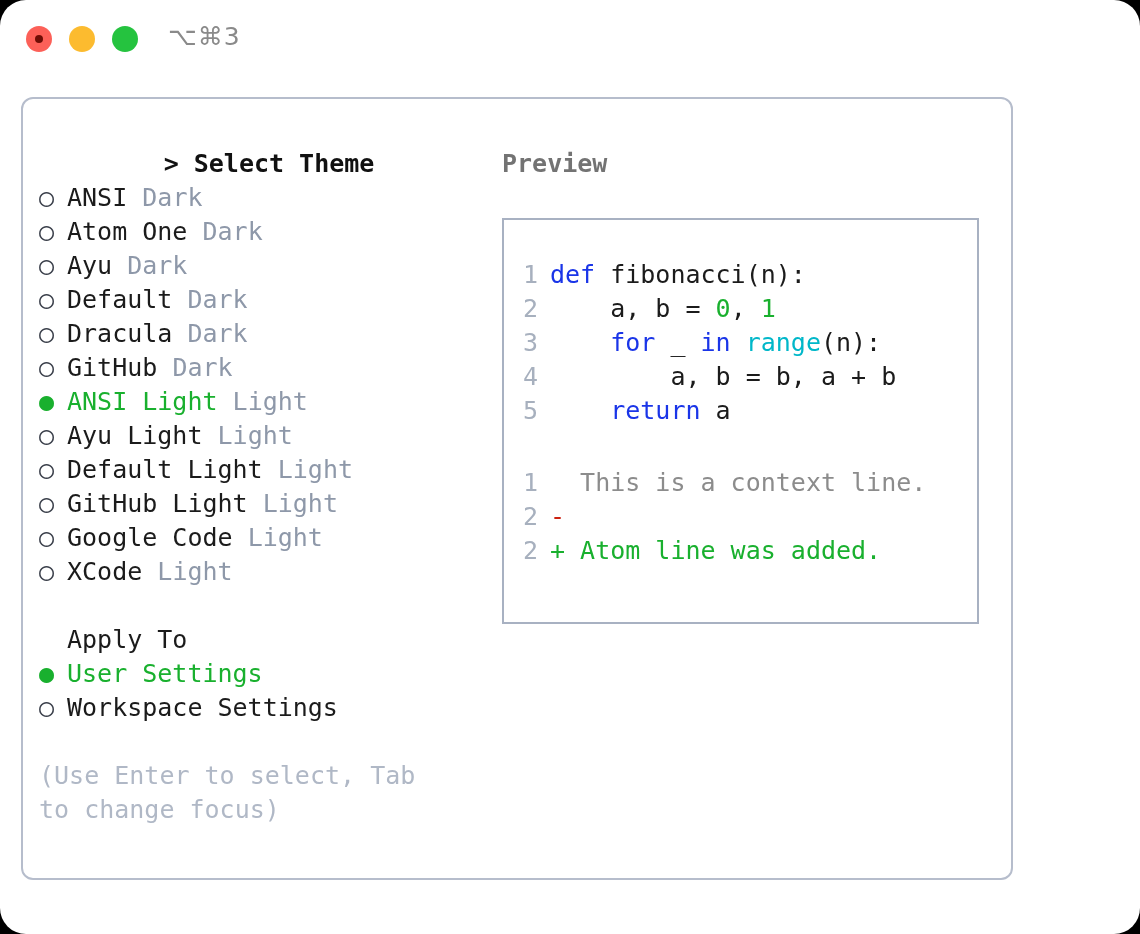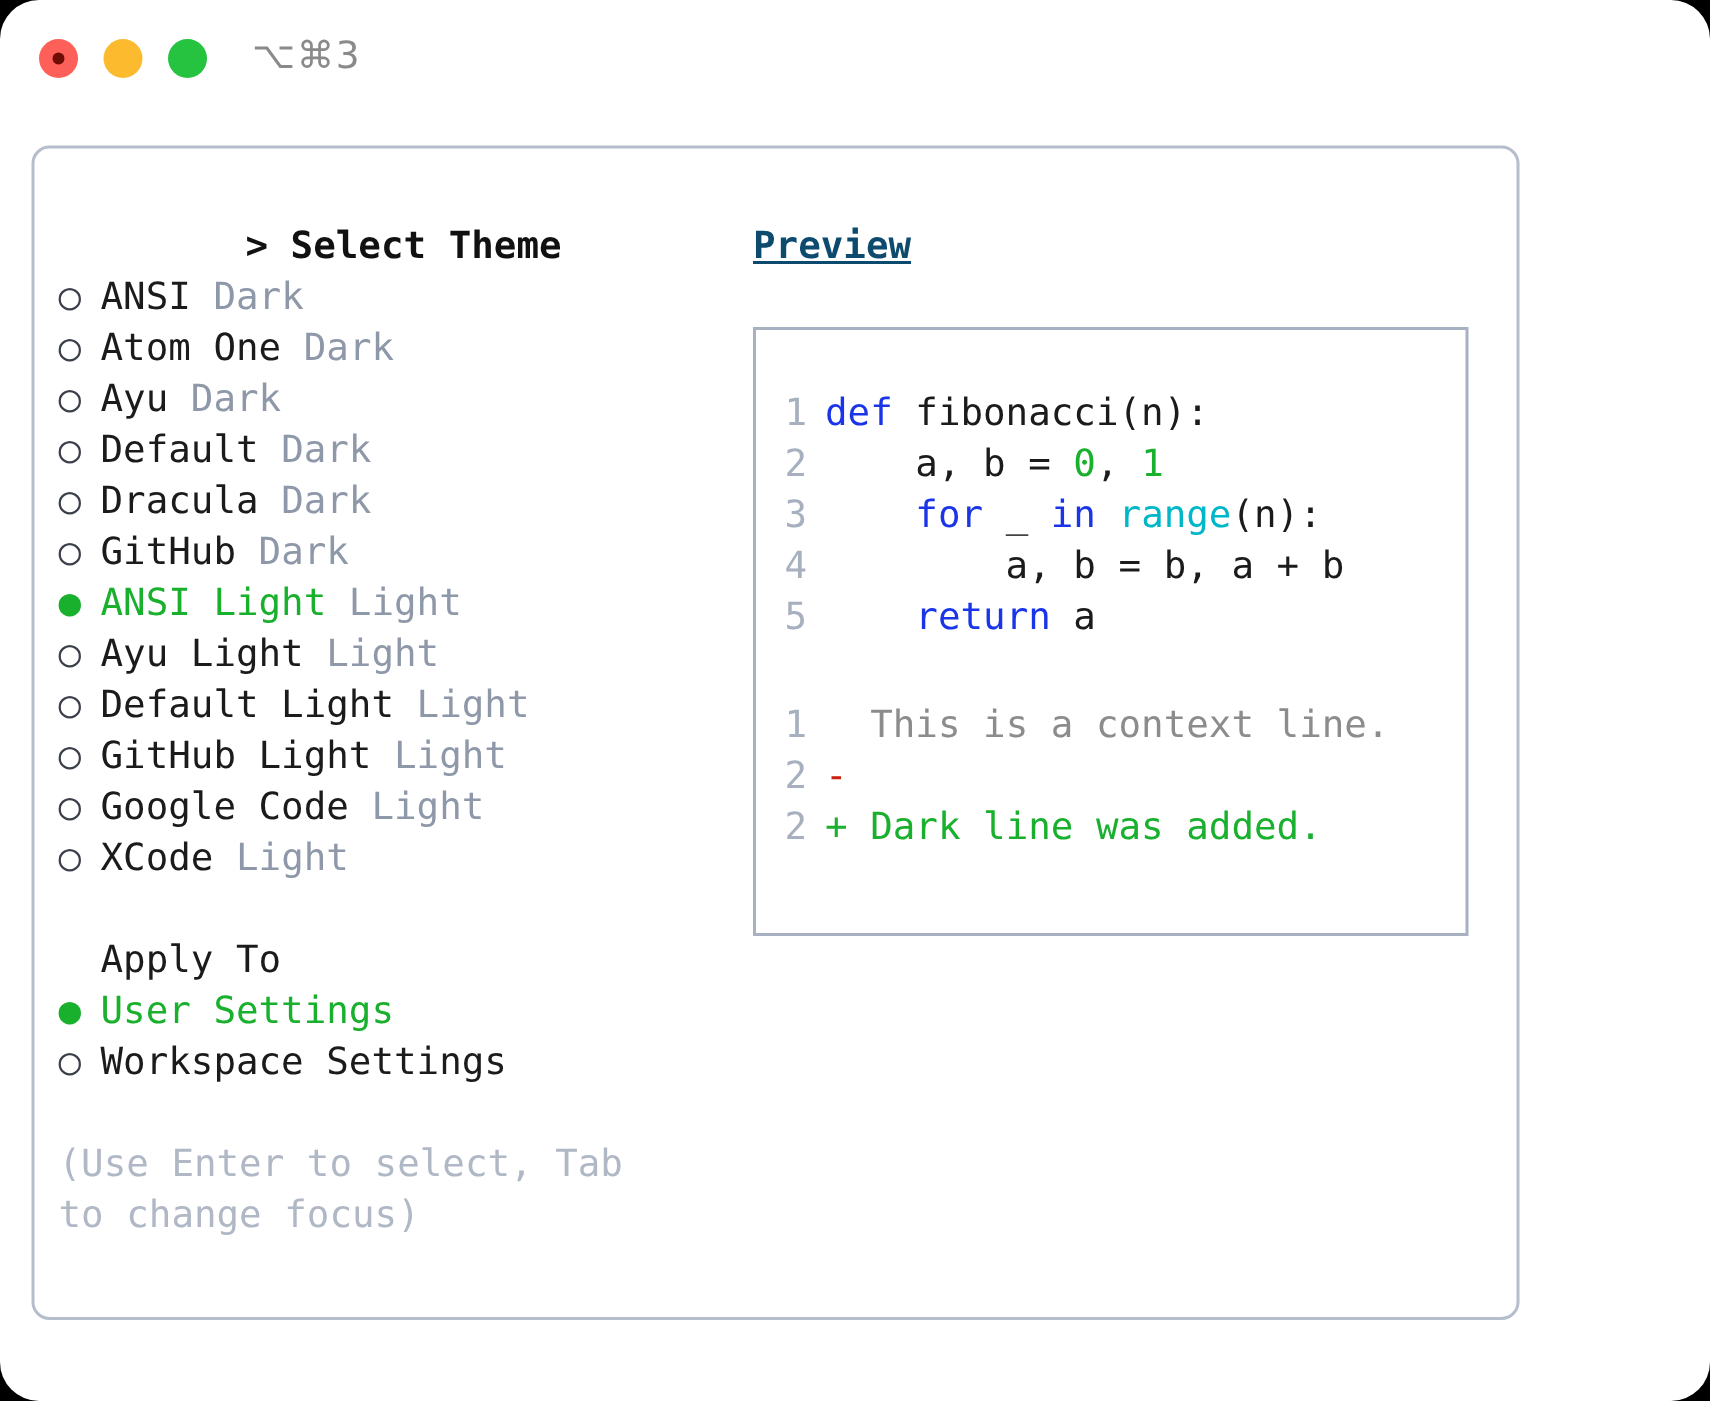--- a/index.html
+++ b/index.html
@@ -151,25 +151,24 @@
   
   .right-col {
     position: absolute;
     left: 479px;
     top: 48px;
     width: 495px;
   }
   .preview-title {
     font-size: 25px;
     font-weight: bold;
-    color: #0c4a6e;
-    line-height: 34px;
-    white-space: pre;
-    display: block;
-    text-decoration: underline;
+    color: #737373;
+    line-height: 34px;
+    white-space: pre;
+    display: block;
   }
   .preview-box {
     margin-top: 37px;
     width: 477px;
     height: 406px;
     border: 2px solid #a8b1c2;
     background: #ffffff;
     box-sizing: border-box;
     padding: 38px 0 0 0;
   }
@@ -256,20 +255,20 @@
               <div class="code-line"><span class="lnum">1</span><span class="ltext"><span class="tok-kw">def</span><span class="tok-plain"> fibonacci(n):</span></span></div>
               <div class="code-line"><span class="lnum">2</span><span class="ltext"><span class="tok-plain">    a, b = </span><span class="tok-num">0</span><span class="tok-plain">, </span><span class="tok-num">1</span></span></div>
               <div class="code-line"><span class="lnum">3</span><span class="ltext"><span class="tok-plain">    </span><span class="tok-kw">for</span><span class="tok-plain"> _ </span><span class="tok-kw">in</span><span class="tok-plain"> </span><span class="tok-fn">range</span><span class="tok-plain">(n):</span></span></div>
               <div class="code-line"><span class="lnum">4</span><span class="ltext"><span class="tok-plain">        a, b = b, a + b</span></span></div>
               <div class="code-line"><span class="lnum">5</span><span class="ltext"><span class="tok-plain">    </span><span class="tok-kw">return</span><span class="tok-plain"> a</span></span></div>
             </div>
           <div class="diff-gap"></div>
           <div id="diff-block">
               <div class="code-line"><span class="lnum">1</span><span class="diff-ctx">  </span><span class="diff-ctx">This is a context line.</span></div>
               <div class="code-line"><span class="lnum">2</span><span class="diff-del">- </span></div>
-              <div class="code-line"><span class="lnum">2</span><span class="diff-add">+ </span><span class="diff-add">Dark line was added.</span></div>
+              <div class="code-line"><span class="lnum">2</span><span class="diff-add">+ </span><span class="diff-add">Atom line was added.</span></div>
             </div>
         </div>
       </div>
 
     </div>
   </div>
 </div>
 
 </body></html>

